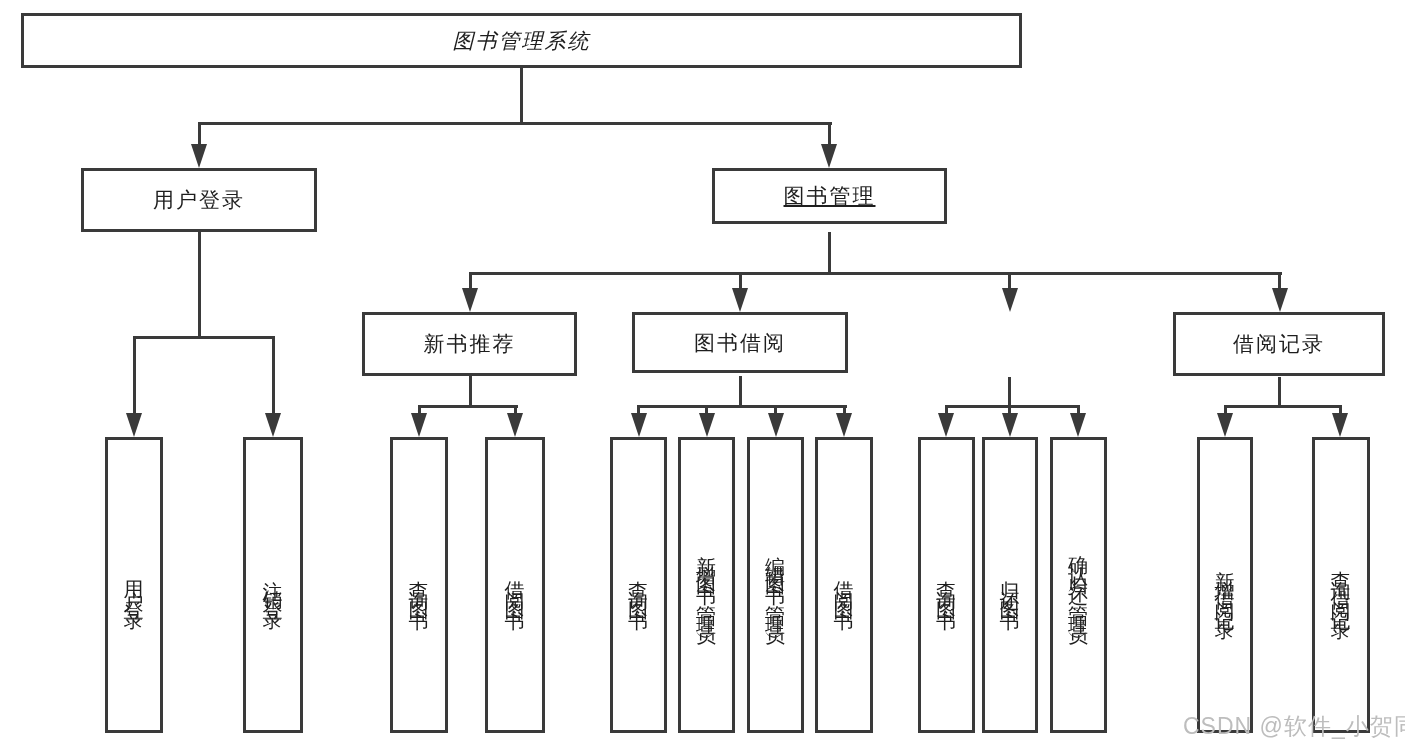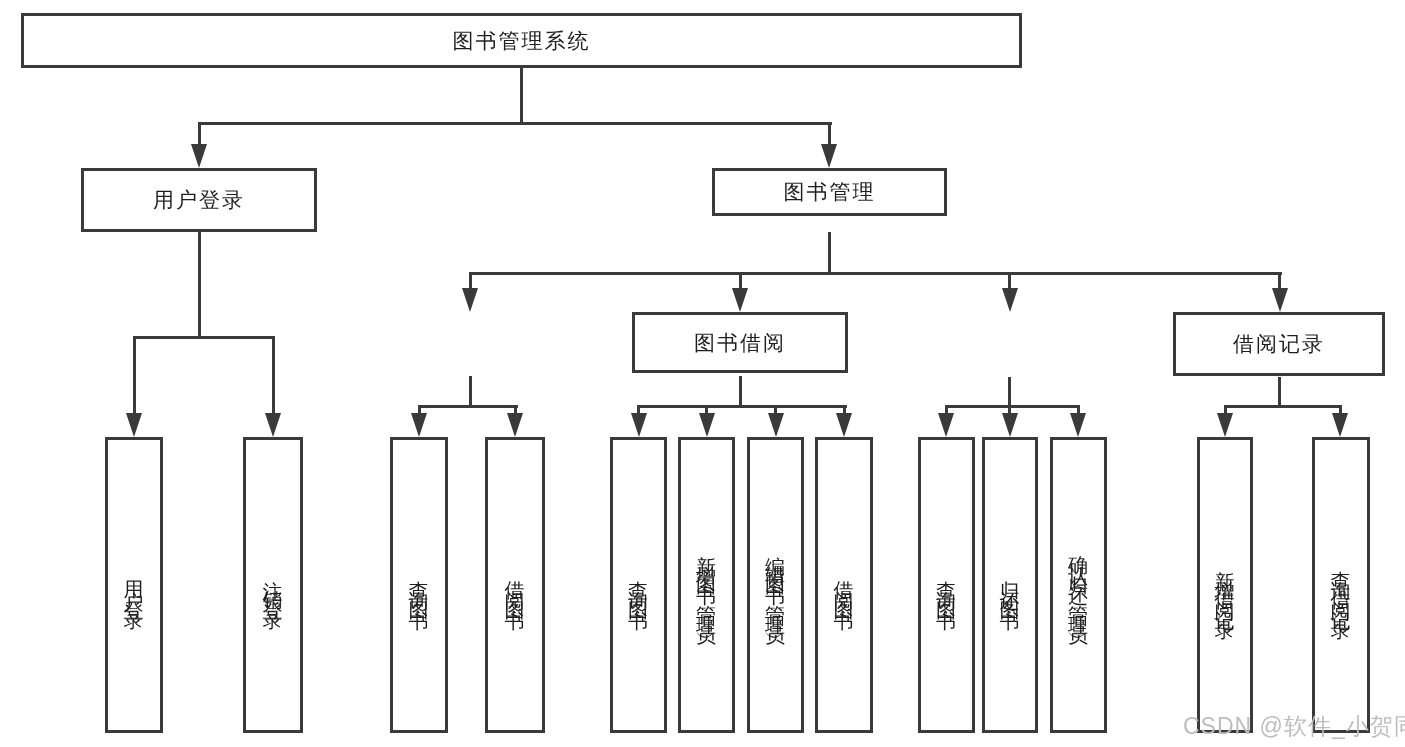--- a/index.html
+++ b/index.html
@@ -31,25 +31,26 @@
   #watermark {
     position:absolute; left:1183px; top:711px; font-size:23px;
     color:#bdbdbd; letter-spacing:1px; white-space:nowrap;
   }
 </style>
 </head>
 <body>
 
 <div id="stage">
 
-  <div class="hnode" style="left:21px; top:13px; width:1001px; height:55px;">图书管理系统</div>
+  <div class="hnode" style="left:21px; top:13px; width:1001px; height:55px;font-style:italic;">图书管理系统</div>
 
   <div class="hnode" style="left:81px; top:168px; width:236px; height:64px;">用户登录</div>
-  <div class="hnode" style="left:712px; top:168px; width:235px; height:48px;">图书管理</div>
+  <div class="hnode" style="left:712px; top:168px; width:235px; height:56px;text-decoration:underline;">图书管理</div>
 
+  <div class="hnode" style="left:362px; top:312px; width:215px; height:64px;">新书推荐</div>
   <div class="hnode" style="left:632px; top:312px; width:216px; height:61px;">图书借阅</div>
   <div class="hnode" style="left:1173px; top:312px; width:212px; height:64px;">借阅记录</div>
 
   <div class="vnode" style="left:105px; top:437px; width:58px; height:296px;">
     <span>用户登录</span>
     </div>
   <div class="vnode" style="left:243px; top:437px; width:60px; height:296px;">
     <span>注销登录</span>
     </div>
 

